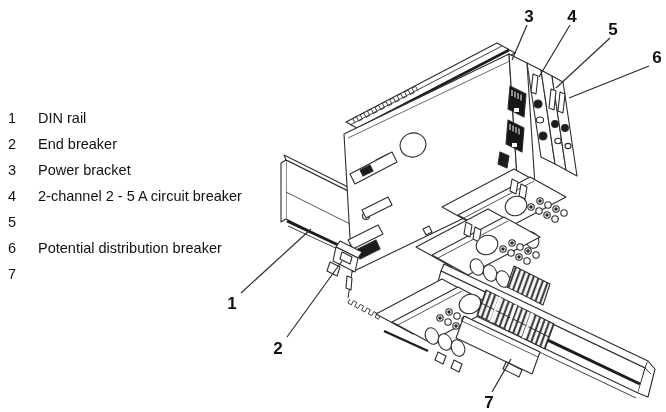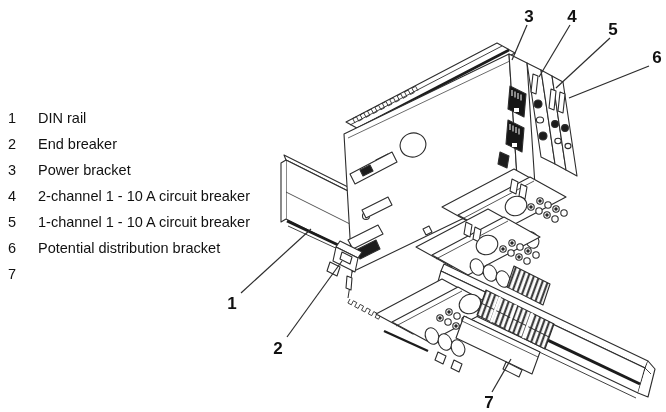--- a/index.html
+++ b/index.html
@@ -27,29 +27,28 @@
     <div class="legend-row">
       <span class="legend-num">2</span>
       <span class="legend-label">End breaker</span>
     </div>
     <div class="legend-row">
       <span class="legend-num">3</span>
       <span class="legend-label">Power bracket</span>
     </div>
     <div class="legend-row">
       <span class="legend-num">4</span>
-      <span class="legend-label">2-channel 1 - 10 A circuit breaker</span>
+      <span class="legend-label">2-channel 2 - 5 A circuit breaker</span>
     </div>
     <div class="legend-row">
       <span class="legend-num">5</span>
-      <span class="legend-label">1-channel 1 - 10 A circuit breaker</span>
     </div>
     <div class="legend-row">
       <span class="legend-num">6</span>
-      <span class="legend-label">Potential distribution bracket</span>
+      <span class="legend-label">Potential distribution breaker</span>
     </div>
     <div class="legend-row">
       <span class="legend-num">7</span>
     </div>
   </div>
 
   <svg class="diagram" width="666" height="412" viewBox="0 0 666 412" fill="none" stroke="#2d2d2d" stroke-width="1.1" stroke-linejoin="round">
 
     <defs>
       <pattern id="hatch" patternUnits="userSpaceOnUse" width="5" height="5" patternTransform="rotate(20)">

